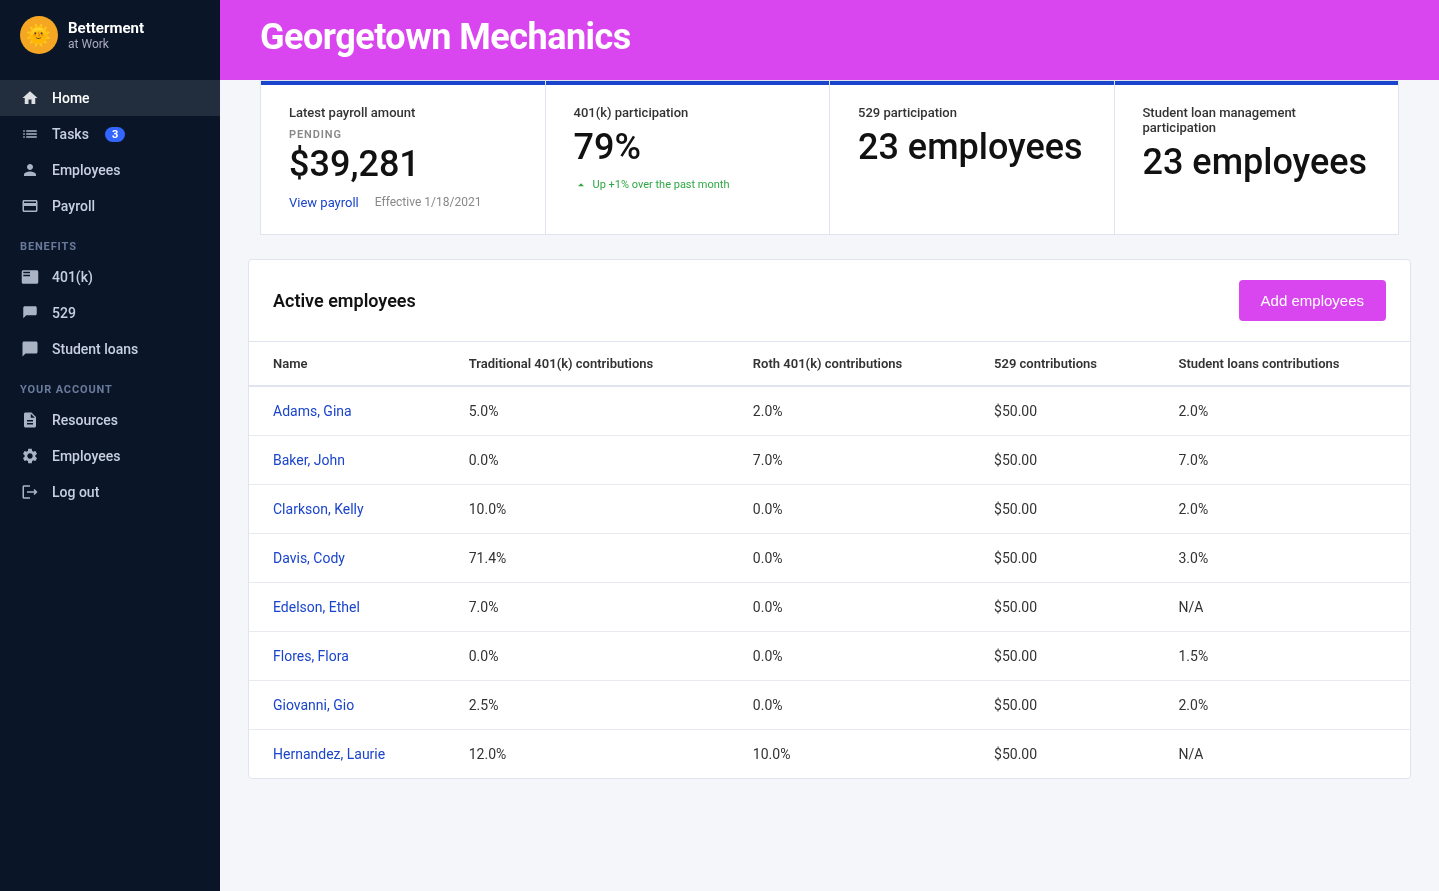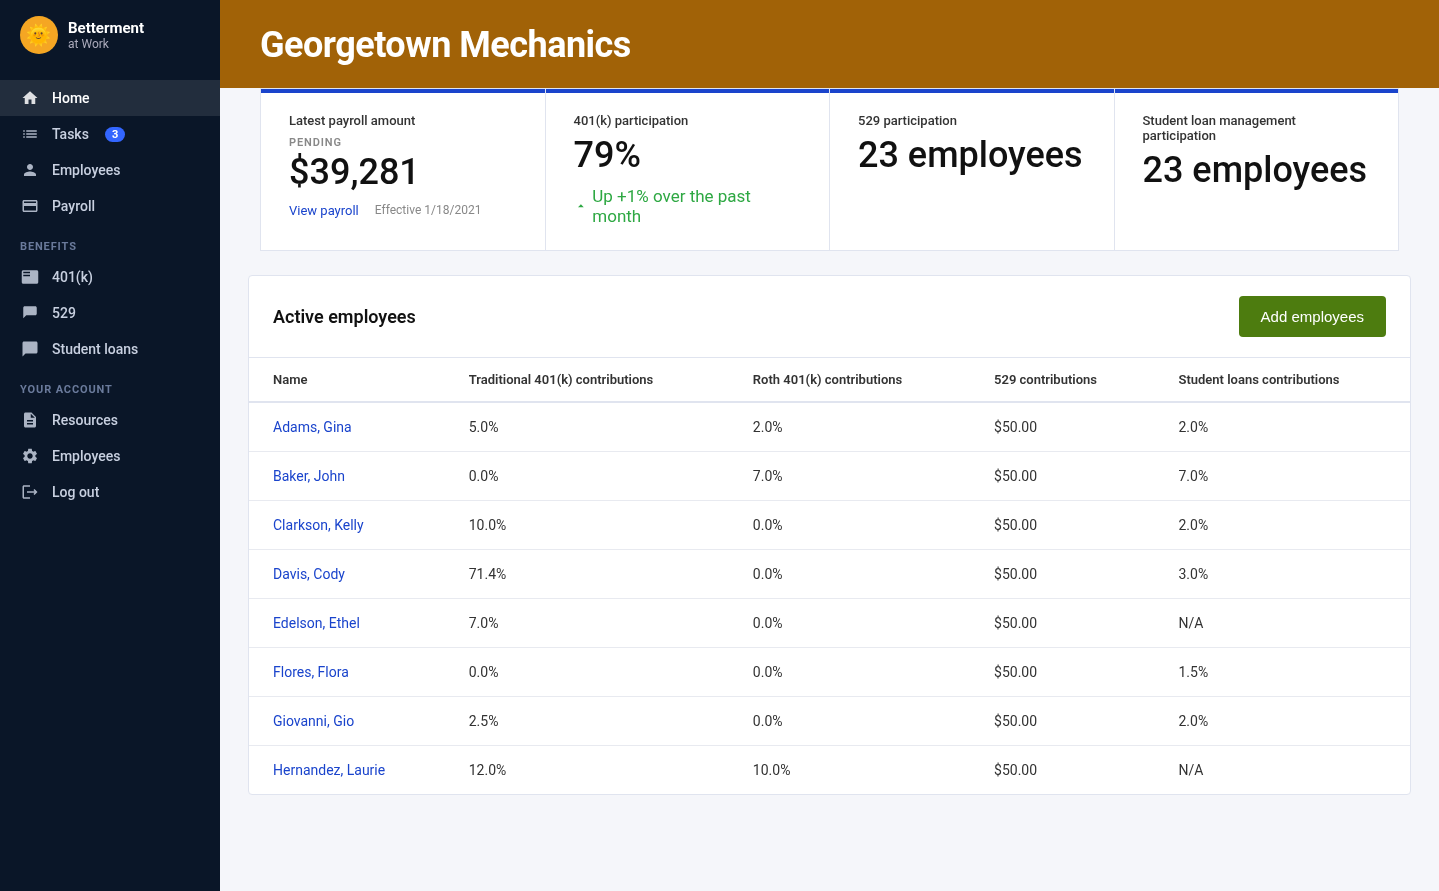--- a/index.html
+++ b/index.html
@@ -108,22 +108,22 @@
     
     .main {
       flex: 1;
       display: flex;
       flex-direction: column;
       overflow-y: auto;
       background: #f5f6fa;
     }
 
     .main-header {
-      background: #a16207;
-      padding: 24px 40px 32px;
+      background: #d946ef;
+      padding: 16px 40px 32px;
     }
 
     .main-header h1 {
       color: #fff;
       font-size: 36px;
       font-weight: 700;
       letter-spacing: -0.5px;
     }
 
     
@@ -199,21 +199,21 @@
     .stat-date {
       color: #888;
       font-size: 12px;
     }
 
     .stat-trend {
       display: flex;
       align-items: center;
       gap: 5px;
       color: #2ea843;
-      font-size: 17px;
+      font-size: 11px;
       margin-top: 10px;
     }
 
     
     .employees-section {
       margin: 24px 28px;
       background: #fff;
       border: 1px solid #e0e4ef;
       border-radius: 4px;
     }
@@ -226,21 +226,21 @@
       border-bottom: 1px solid #e0e4ef;
     }
 
     .employees-title {
       font-size: 18px;
       font-weight: 600;
       color: #111;
     }
 
     .add-employees-btn {
-      background: #4d7c0f;
+      background: #d946ef;
       color: #fff;
       border: none;
       border-radius: 4px;
       padding: 12px 22px;
       font-size: 15px;
       font-weight: 500;
       cursor: pointer;
     }
 
     

